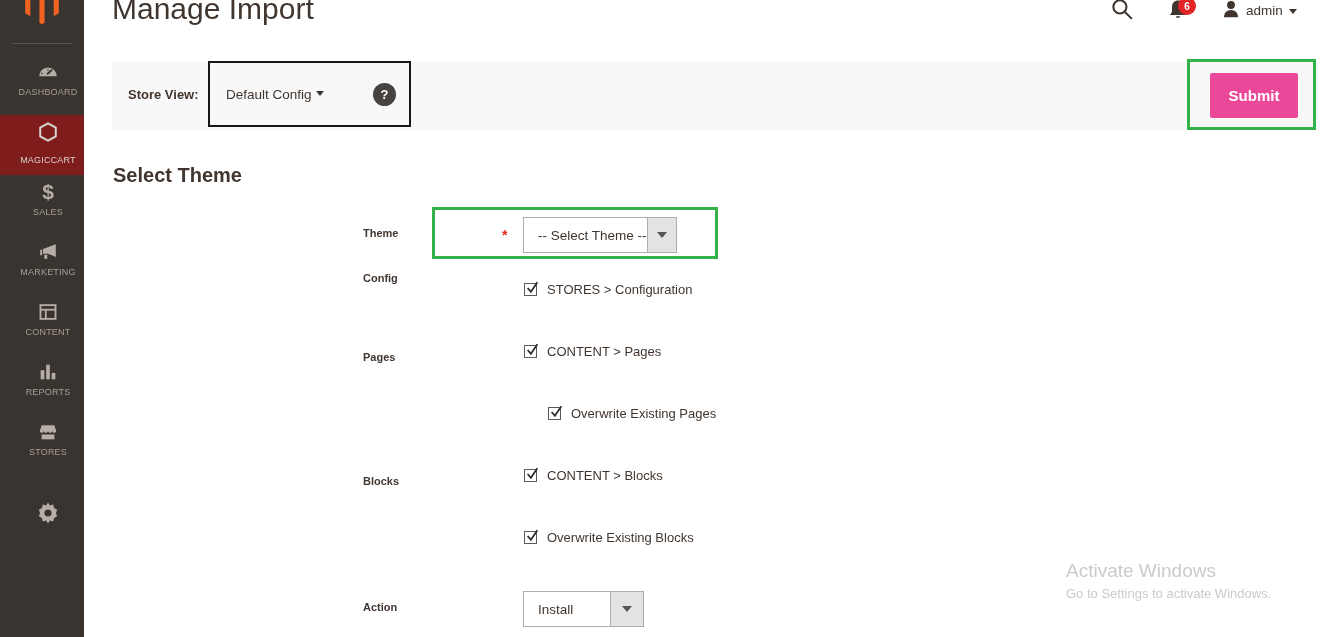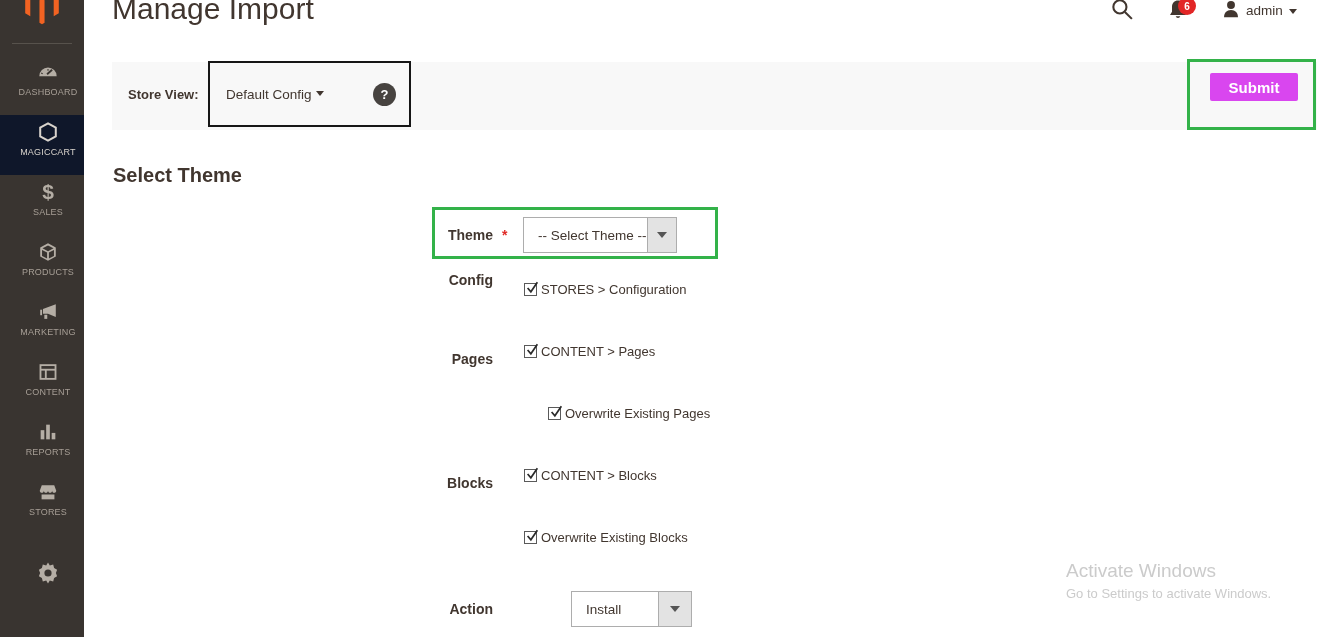--- a/index.html
+++ b/index.html
@@ -6,21 +6,21 @@
   html,body { width:1343px; height:637px; background:#fff; font-family:"Liberation Sans", sans-serif; color:#41362f; overflow:hidden; }
   .screen { position:relative; width:1343px; height:637px; background:#fff; overflow:hidden; }
 
   
   .sidebar { position:absolute; left:0; top:0; width:84px; height:637px; background:#393430; overflow:hidden; }
   .logo-wrap { position:relative; height:43px; overflow:hidden; cursor:pointer; }
   .logo-wrap svg { position:absolute; left:24px; top:-17px; }
   .side-divider { width:60px; margin:0 auto; border-top:1px solid #57524c; }
   .nav { padding-top:11px; }
   .nav-item { width:96px; height:60px; display:flex; flex-direction:column; align-items:center; padding-top:5px; cursor:pointer; }
-  .nav-item.selected { background:#0f172a; }
+  .nav-item.selected { background:#7f1d1d;gap:8px; }
   .nav-item .nicon { height:24px; display:flex; align-items:center; justify-content:center; }
   .nav-item .nlabel { margin-top:3px; font-size:9px; letter-spacing:.2px; color:#a79f96; }
   .nav-item.selected .nlabel { color:#d8d3cc; }
   .dollar { font-size:21px; font-weight:bold; color:#b5aea5; line-height:22px; }
   .nav-item.gear { margin-top:21px; }
 
   
   .page-title { position:absolute; left:112px; top:-8px; font-size:30px; font-weight:400; color:#41362f; }
   .hdr-icon { position:absolute; cursor:pointer; }
   .badge { position:absolute; left:1178px; top:-3px; width:18px; height:18px; border-radius:50%; background:#e22626; color:#fff; font-size:10px; font-weight:bold; display:flex; align-items:center; justify-content:center; cursor:pointer; }
@@ -31,36 +31,36 @@
   
   .toolbar { position:absolute; left:112px; top:62px; width:1205px; height:68px; background:#f8f8f8; }
   .sv-label { position:absolute; left:128px; top:87px; font-size:13px; font-weight:bold;text-align:center; }
   .ann-black { position:absolute; left:208px; top:61px; width:203px; height:66px; border:2px solid #161616; }
   .sv-value { position:absolute; left:226px; top:87px; font-size:13.5px; cursor:pointer; }
   .sv-caret { position:absolute; left:316px; top:91px; cursor:pointer; }
   .help-circle { position:absolute; left:373px; top:83px; width:23px; height:23px; border-radius:50%; background:#474340; color:#fff; font-size:13px; font-weight:bold; display:flex; align-items:center; justify-content:center; cursor:pointer; }
 
   .ann-green { position:absolute; border:3px solid #33b249; }
   .ann-submit { left:1187px; top:59px; width:129px; height:71px; }
-  .submit-btn { position:absolute; left:1210px; top:73px; width:88px; height:28px; background:#d946ef; border:none; color:#fff; font-family:"Liberation Sans",sans-serif; font-size:15px; font-weight:bold; border-radius:2px; cursor:pointer; }
+  .submit-btn { position:absolute; left:1210px; top:73px; width:88px; height:45px; background:#ec4899; border:none; color:#fff; font-family:"Liberation Sans",sans-serif; font-size:15px; font-weight:bold; border-radius:2px; cursor:pointer; }
 
   
   .section-heading { position:absolute; left:113px; top:164px; font-size:20px; font-weight:bold; color:#41362f; }
   .ann-theme { left:432px; top:207px; width:286px; height:52px; }
-  .form-label { position:absolute; left:363px; width:130px; text-align:right; font-size:14px; font-weight:bold; color:#41362f; }
+  .form-label { position:absolute; left:363px; width:130px; text-align:left; font-size:11px; font-weight:bold; color:#41362f; }
   .req { position:absolute; left:502px; top:227px; color:#e02b27; font-size:14px; font-weight:bold; }
 
   .select { position:absolute; height:36px; background:#fff; border:1px solid #adadad; display:flex; align-items:center; cursor:pointer; }
   .select .sel-text { padding-left:14px; font-size:13.5px; color:#41362f; white-space:nowrap; }
   .select .sel-btn { margin-left:auto; width:33px; height:100%; background:#e3e3e3; border-left:1px solid #adadad; display:flex; align-items:center; justify-content:center; }
   .sel-btn .tri { width:0; height:0; border-left:5px solid transparent; border-right:5px solid transparent; border-top:6px solid #555; }
   .sel-theme { left:523px; top:217px; width:154px; }
-  .sel-action { left:523px; top:591px; width:121px;margin-left:48px; }
-
-  .cb-row { position:absolute; left:524px; display:flex; align-items:flex-start; gap:4px; }
+  .sel-action { left:523px; top:591px; width:121px; }
+
+  .cb-row { position:absolute; left:524px; display:flex; align-items:flex-start; gap:10px; }
   .cb { width:13px; height:13px; border:1px solid #5a5a5a; background:#fff; position:relative; flex:none; margin-top:1px; cursor:pointer; }
   .cb svg { position:absolute; left:1px; top:-3px; }
   .cb-text { font-size:13px; color:#41362f; }
 
   
   .wm1 { position:absolute; left:1066px; top:560px; font-size:19px; color:#cbcbcb; }
   .wm2 { position:absolute; left:1066px; top:586px; font-size:13px; color:#cbcbcb; }
 </style>
 </head>
 <body>
@@ -96,28 +96,20 @@
             </svg>
         </span>
         <span class="nlabel">MAGICCART</span>
       </div>
 
       <div class="nav-item">
         <span class="nicon dollar">$</span>
         <span class="nlabel">SALES</span>
       </div>
 
-      <div class="nav-item">
-        <span class="nicon">
-          <svg width="22" height="22" viewBox="0 0 24 24">
-              <path fill="#b5aea5" d="M12 2.5 3.5 7v10l8.5 4.5L20.5 17V7zM12 4.8l6 3.2-6 3.2-6-3.2zM5.5 9.7l5.5 2.9v6.6l-5.5-2.9zm13 0v6.6l-5.5 2.9v-6.6z"></path>
-            </svg>
-        </span>
-        <span class="nlabel">PRODUCTS</span>
-      </div>
 
 
       <div class="nav-item">
         <span class="nicon">
           <svg width="22" height="22" viewBox="0 0 24 24" fill="#b5aea5">
               <path d="M20.5 3.5v14l-8.5-3.7H6.5V8.7z"></path>
               <rect x="3.5" y="9.5" width="2" height="6"></rect>
               <path d="M8 15h3.2v4.5H8z"></path>
             </svg>
         </span>

